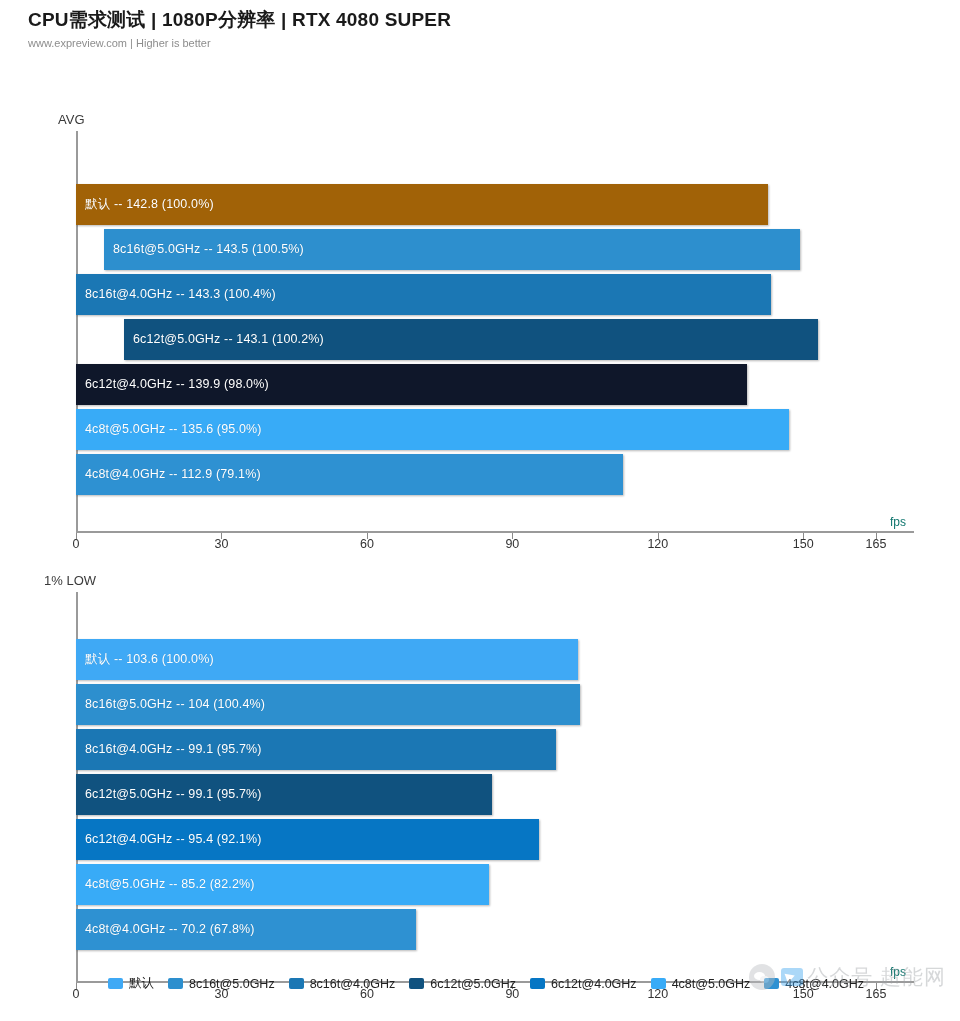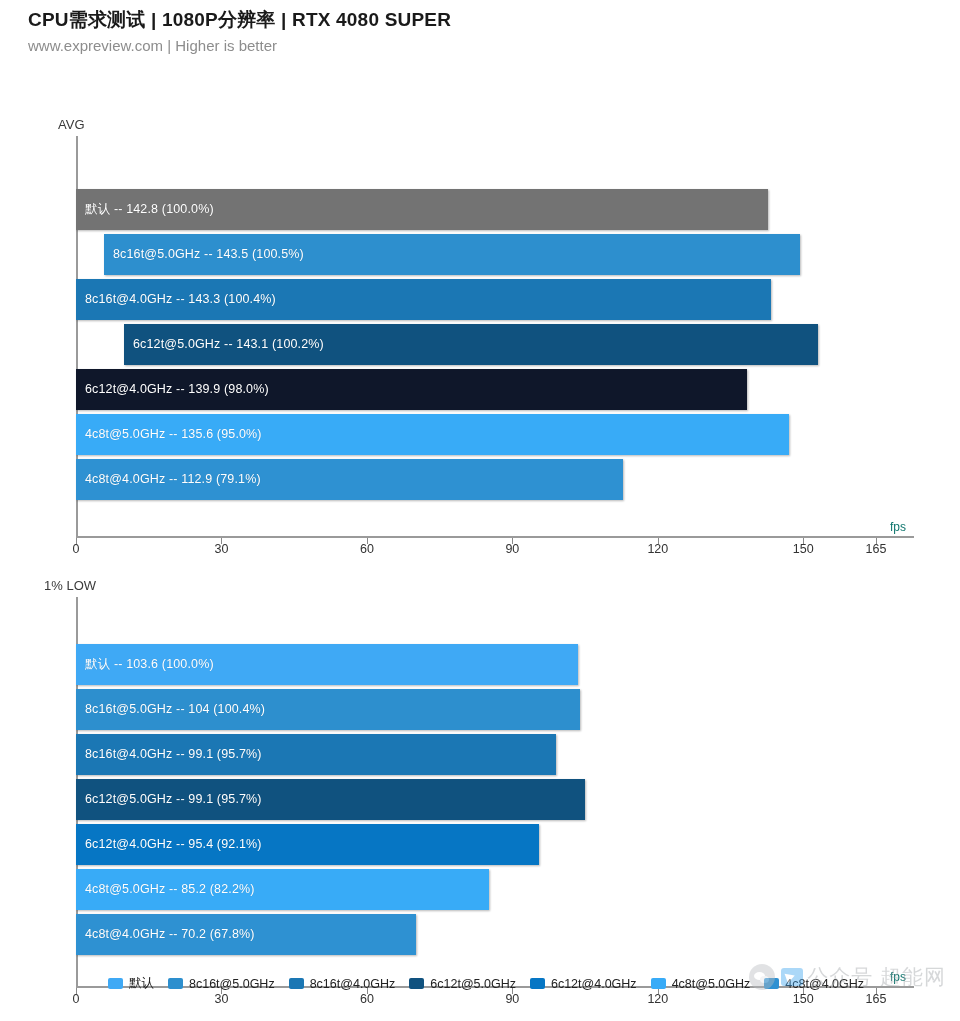--- a/index.html
+++ b/index.html
@@ -21,21 +21,21 @@
   .header { padding: 8px 0 0 28px; }
   .chart-title {
     font-size: 19px;
     font-weight: bold;
     color: #1a1a1a;
     letter-spacing: .2px;
     line-height: 1.25;
     white-space: nowrap;
   }
   .chart-subtitle {
-    font-size: 15px;
+    font-size: 11px;
     color: #8d8d8d;
     margin-top: 5px;
     white-space: nowrap;
   }
 
   
   .panel { position: relative; }
   .panel-label {
     position: absolute;
     font-size: 13px;
@@ -202,21 +202,21 @@
       <div class="tick" style="left: 657.818px; top: 484px;"></div>
       <div class="tick-label" style="left: 657.818px; top: 488px;">120</div>
       <div class="tick" style="left: 803.273px; top: 484px;"></div>
       <div class="tick-label" style="left: 803.273px; top: 488px;">150</div>
       <div class="tick" style="left: 876px; top: 484px;"></div>
       <div class="tick-label" style="left: 876px; top: 488px;">165</div>
     </div>
   <div class="unit-label" id="unit-0" style="left:890px; top:466px;">fps</div>
   <div id="bars-0">
       <div class="bar-row" style="position: absolute; left: 76px; top: 135px; width: 800px; height: 41px;">
-        <div class="bar" style="width: 692.364px; background: #737373; text-align: center;">
+        <div class="bar" style="width: 692.364px; background: #a16207; text-align: center;">
           <div class="bar-label">默认  --  142.8 (100.0%)</div>
         </div>
       </div>
       <div class="bar-row" style="position: absolute; left: 76px; top: 180px; width: 800px; height: 41px;">
         <div class="bar" style="width: 695.758px; background: rgb(45, 143, 206); margin-left: 28px;">
           <div class="bar-label">8c16t@5.0GHz  --  143.5 (100.5%)</div>
         </div>
       </div>
       <div class="bar-row" style="position: absolute; left: 76px; top: 225px; width: 800px; height: 41px;">
         <div class="bar" style="width: 694.788px; background: rgb(27, 119, 180);">
@@ -277,21 +277,21 @@
         <div class="bar" style="width: 504.242px; background: rgb(45, 143, 206);">
           <div class="bar-label">8c16t@5.0GHz  --  104 (100.4%)</div>
         </div>
       </div>
       <div class="bar-row" style="position: absolute; left: 76px; top: 680px; width: 800px; height: 41px;">
         <div class="bar" style="width: 480.485px; background: rgb(27, 119, 180);">
           <div class="bar-label">8c16t@4.0GHz  --  99.1 (95.7%)</div>
         </div>
       </div>
       <div class="bar-row" style="position: absolute; left: 76px; top: 725px; width: 800px; height: 41px;">
-        <div class="bar" style="width: 509px; background: rgb(16, 82, 127);">
+        <div class="bar" style="width: 416px; background: rgb(16, 82, 127);">
           <div class="bar-label">6c12t@5.0GHz  --  99.1 (95.7%)</div>
         </div>
       </div>
       <div class="bar-row" style="position: absolute; left: 76px; top: 770px; width: 800px; height: 41px;">
         <div class="bar" style="width: 462.545px; background: rgb(6, 118, 196);">
           <div class="bar-label">6c12t@4.0GHz  --  95.4 (92.1%)</div>
         </div>
       </div>
       <div class="bar-row" style="position: absolute; left: 76px; top: 815px; width: 800px; height: 41px;">
         <div class="bar" style="width: 413.091px; background: rgb(56, 171, 247);">

